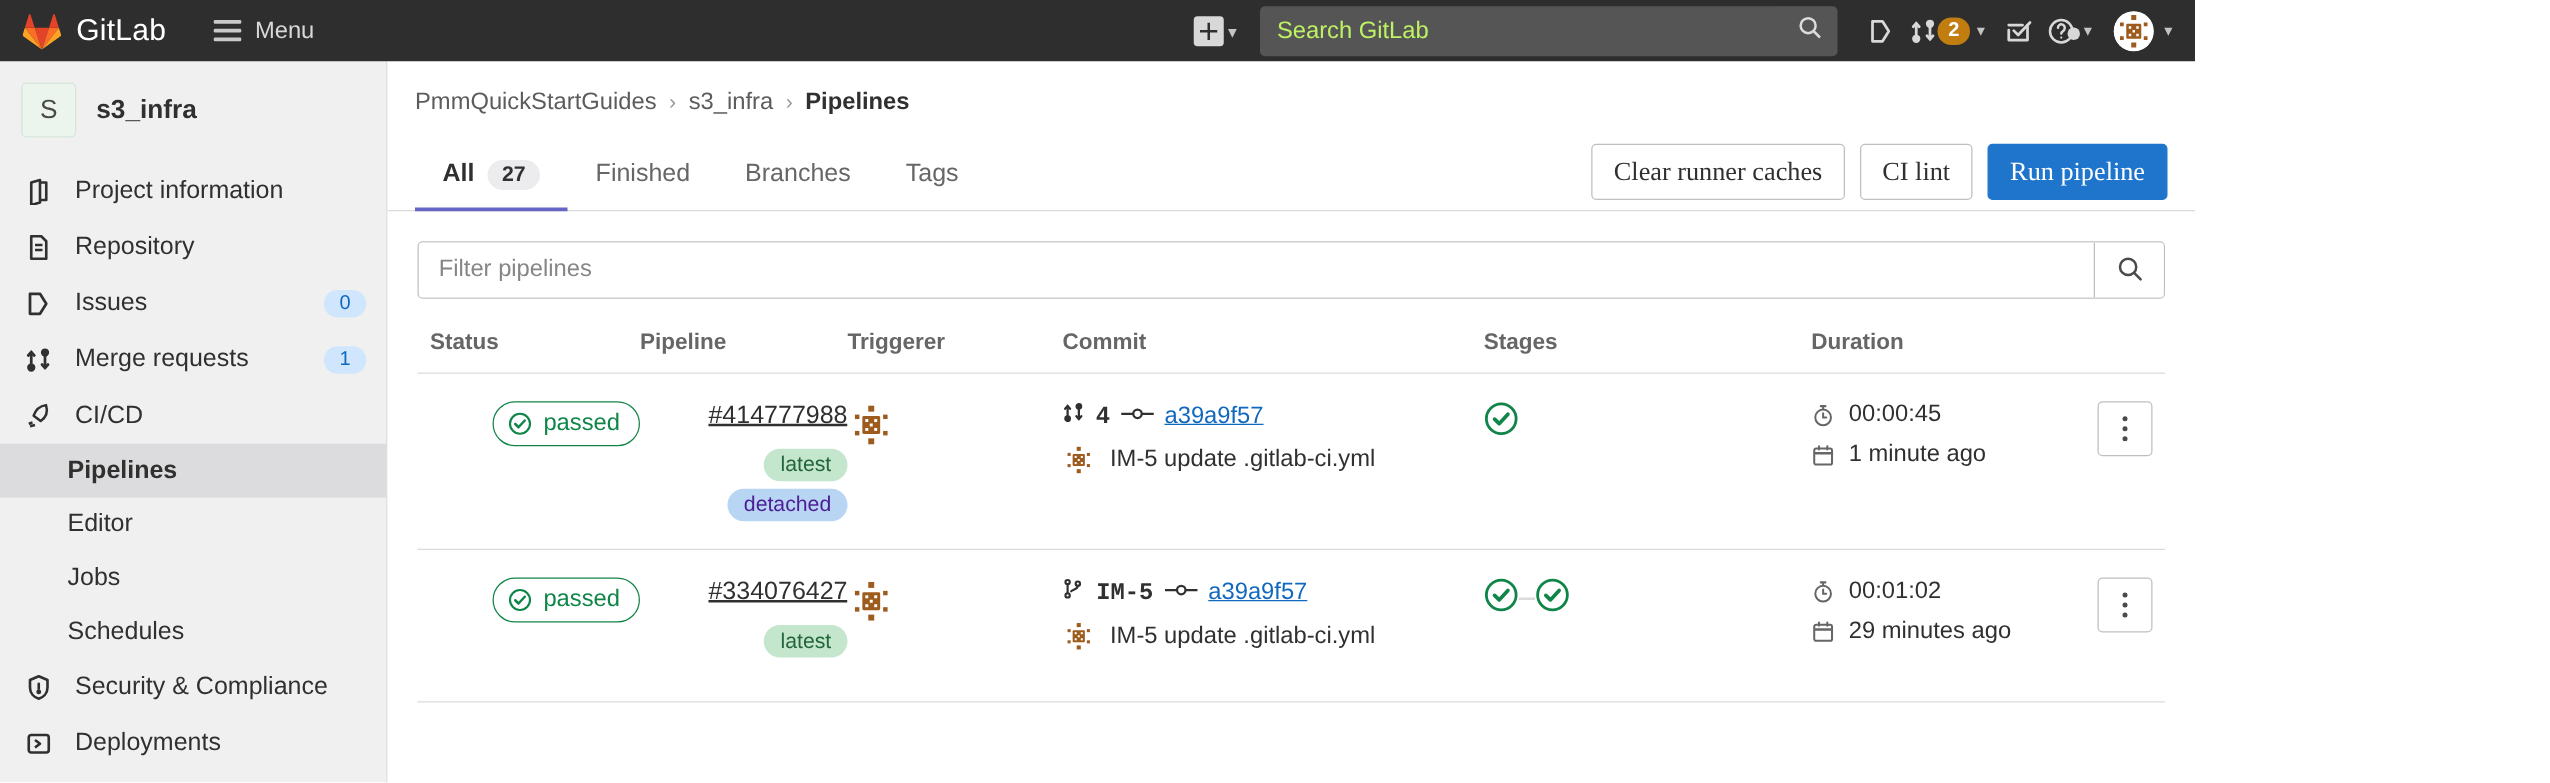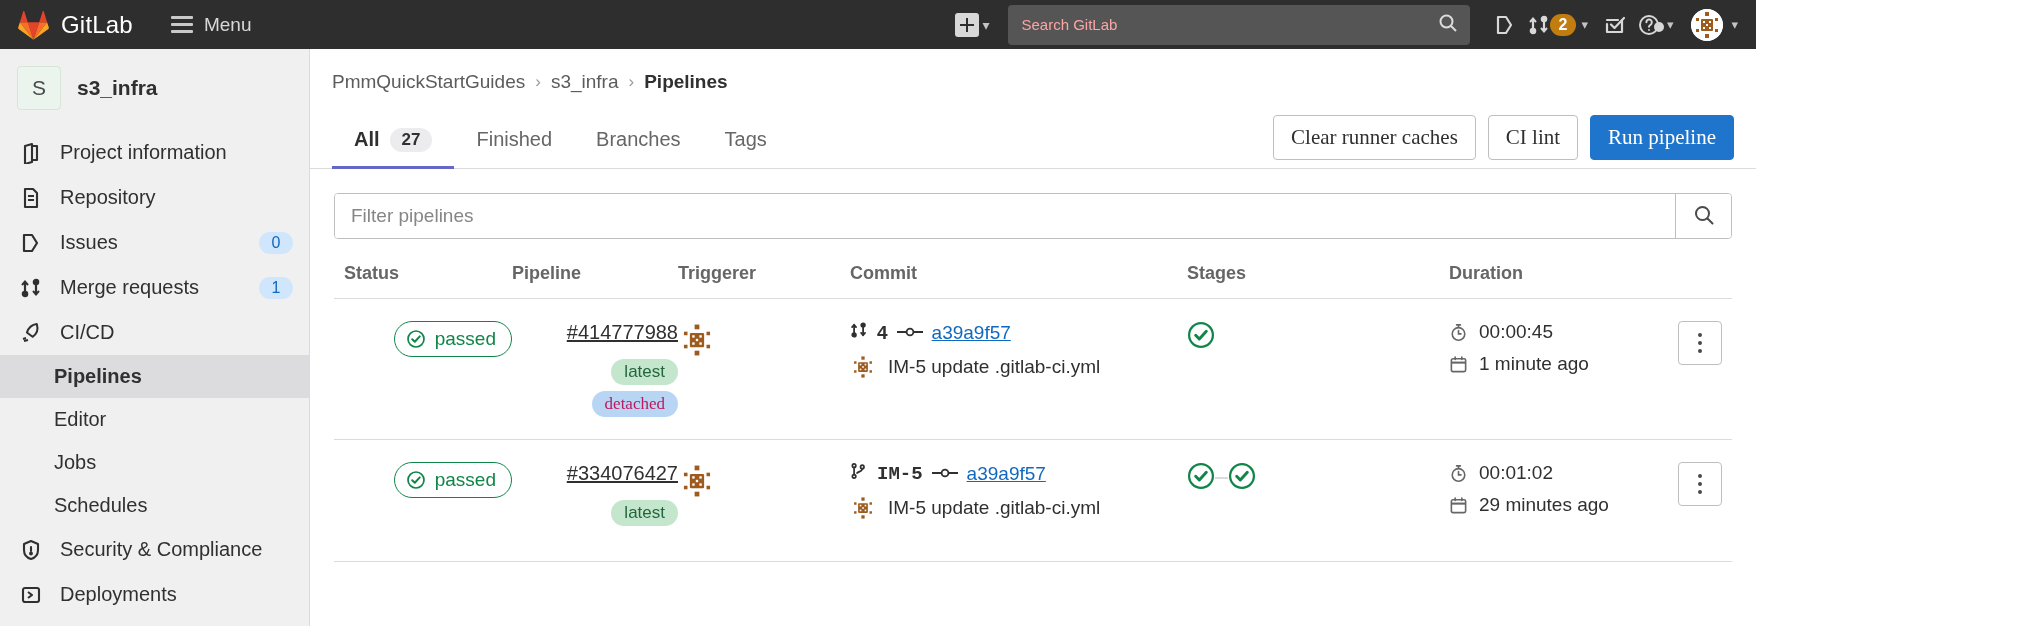--- a/index.html
+++ b/index.html
@@ -40,21 +40,21 @@
     color: #2e2e2e; font-size: 20px; font-weight: 700; line-height: 0;
   }
   .caret { color: #c4c4c4; font-size: 14px; margin: 0 4px 0 3px; }
   .caret.small { font-size: 13px; }
 
   .searchbox {
     width: 462px; height: 40px; background: #555; border-radius: 4px;
     display: flex; align-items: center; padding: 0 12px 0 14px;
     margin: 0 12px 0 10px;
   }
-  .searchbox .ph { color: #fca5a5; font-size: 15px; flex: 1; }
+  .searchbox .ph { color: #bef264; font-size: 19px; flex: 1; }
   .searchbox .s-ico { color: #dcdcdc; }
 
   .nav-icon {
     width: 38px; height: 38px; display: flex; align-items: center; justify-content: center;
     color: #d8d8d8; position: relative;
   }
   .mr-wrap { display: flex; align-items: center; }
   .count-badge {
     background: #c17d10; color: #fff; font-size: 16px; font-weight: 600;
     border-radius: 11px; padding: 1px 9px; margin-left: -2px; line-height: 20px;
@@ -171,21 +171,21 @@
     border-radius: 21px; padding: 6px 15px 6px 11px; font-size: 19px;
   }
   .pipeline-id {
     font-size: 20px; color: #303030; text-decoration: underline; display: block; margin-bottom: 9px;
   }
   .tag {
     display: inline-block; border-radius: 13px; padding: 3px 13px;
     font-size: 17px; margin-top: 6px;
   }
   .tag.green { background: #c3e6cd; color: #24663b; }
-  .tag.blue { background: #b8d6f4; color: #be185d; font-family: Liberation Serif, serif; }
+  .tag.blue { background: #b8d6f4; color: #4c1d95; }
 
   .trig-avatar {
     width: 38px; height: 38px; border-radius: 50%; background:#fff; overflow:hidden;
     display:flex;align-items:center;justify-content:center;
   }
   .commit-line1 { display: flex; align-items: center; gap: 9px; font-size: 19px; margin-bottom: 10px; }
   .commit-ref { font-weight: 700; color: #303030; font-family: "Liberation Mono", monospace; font-size: 19px; }
   .commit-ref.plain { font-family: "Liberation Sans", sans-serif; }
   .commit-sha { color: #1068bf; font-size: 19px; }
   .commit-line2 { display: flex; align-items: center; gap: 12px; font-size: 19px; color: #303030; }

